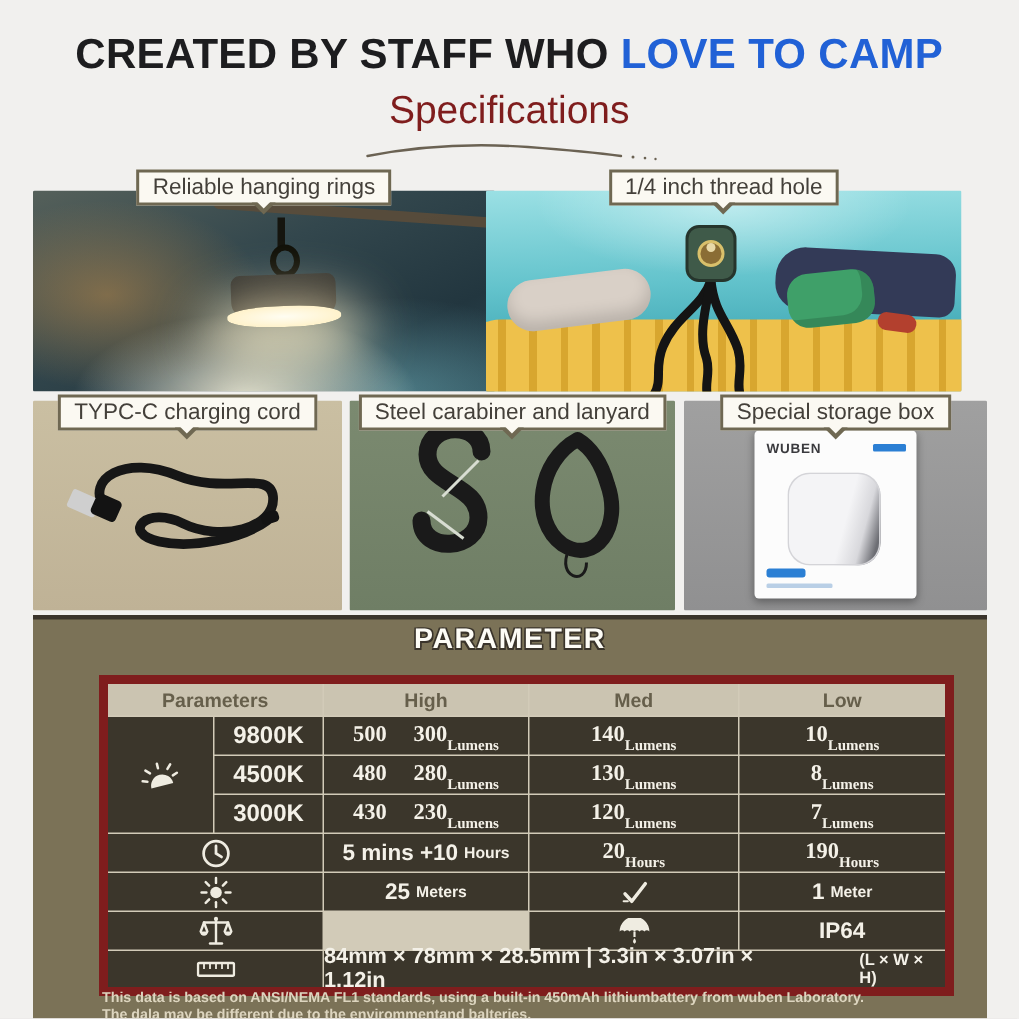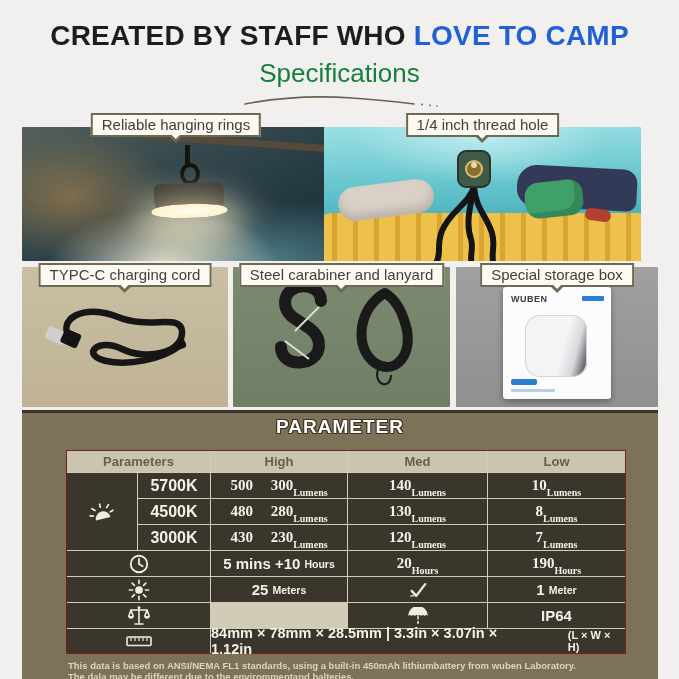--- a/index.html
+++ b/index.html
@@ -4,21 +4,21 @@
 <style>
   html,body{margin:0;padding:0;background:#e9e8e6;}
   .canvas{position:relative;width:679px;height:679px;background:#f1f0ee;overflow:hidden;
           font-family:"Liberation Sans",sans-serif;}
 
   
   .title{position:absolute;top:20px;left:0;width:100%;text-align:center;margin:0;
          font-size:28px;font-weight:bold;color:#1d1d1f;letter-spacing:.2px;}
   .title .hl{color:#2161d6;}
   .subtitle{position:absolute;top:58px;left:0;width:100%;text-align:center;
-            font-size:26px;color:#15803d;}
+            font-size:26px;color:#7f1d1d;}
   .swoosh{position:absolute;top:92px;left:242px;}
 
   
   .photo{position:absolute;margin:0;padding:0;overflow:visible;}
   .photo .inner{position:absolute;inset:0;overflow:hidden;border-radius:1px;}
   .bubble{position:absolute;left:50%;transform:translateX(-50%);z-index:5;
           background:#fbf9f2;border:2px solid #6f6852;color:#44403a;
           font-size:15px;line-height:1.35;padding:0 9px;white-space:nowrap;}
   .bubble::before{content:"";position:absolute;top:100%;left:50%;margin-left:-8px;
           border:8px solid transparent;border-top-color:#6f6852;border-bottom:none;}
@@ -81,21 +81,21 @@
 
   
   .panel{position:absolute;left:22px;top:410px;width:636px;height:269px;background:#7b7257;
          border-top:3px solid #3a342b;box-sizing:border-box;}
   .panel-title{margin:0;text-align:center;font-size:19px;font-weight:bold;color:#fdfcf6;
          letter-spacing:1px;padding-top:3px;
          text-shadow:1px 1px 0 #3a342b,-1px 1px 0 #3a342b,1px -1px 0 #3a342b,-1px -1px 0 #3a342b;}
   .spec-grid{position:absolute;left:44px;top:37px;display:grid;
          grid-template-columns:70px 72px 136px 139px 137px;
          grid-template-rows:21px 25px 25px 25px 25px 25px 25px 24px;
-         gap:1px;background:#d2cbb8;border:1px solid #7f1d1d;}
+         gap:1px;background:#d2cbb8;border:6px solid #7f1d1d;}
   .cell{background:#3b362b;color:#f4f1e8;display:flex;align-items:center;justify-content:center;}
   .head{background:#cbc4b1;color:#665f4b;font-size:13px;font-weight:bold;}
   .stack{flex-direction:row;line-height:1.05;font-family:Liberation Serif, serif;}
   .val{font-size:15px;font-weight:bold;}
   .dual{word-spacing:14px;}
   .unit{font-size:10px;font-weight:bold;margin-top:16px;}
   .inlinepair .val{font-size:15px;font-weight:bold;}
   .inlinepair .unit-in{font-size:10.5px;font-weight:bold;margin-left:4px;}
   .temp{font-size:16px;font-weight:bold;}
   .sizeval{font-size:14.5px;font-weight:bold;}
@@ -229,21 +229,21 @@
           <path d="M6 16 a7.5 7.5 0 0 1 15 0 z" fill="#efece1" transform="rotate(-14 13 13)"></path>
           <g stroke="#efece1" stroke-width="1.7" stroke-linecap="round" transform="rotate(-14 13 13)">
             <line x1="13.5" y1="1" x2="13.5" y2="4"></line>
             <line x1="5" y1="3.5" x2="7.5" y2="6"></line>
             <line x1="22" y1="3.5" x2="19.5" y2="6"></line>
             <line x1="1.5" y1="10" x2="4.5" y2="11"></line>
             <line x1="25" y1="10" x2="22" y2="11"></line>
           </g>
         </svg>
       </div>
-      <div class="cell temp t0">5700K</div>
+      <div class="cell temp t0">9800K</div>
       <div class="cell temp t1">4500K</div>
       <div class="cell temp t2">3000K</div>
 
       <div class="cell stack r0c3">
           <span class="val dual">500 300</span>
           <span class="unit">Lumens</span>
         </div>
       <div class="cell stack r0c4">
           <span class="val">140</span>
           <span class="unit">Lumens</span>

